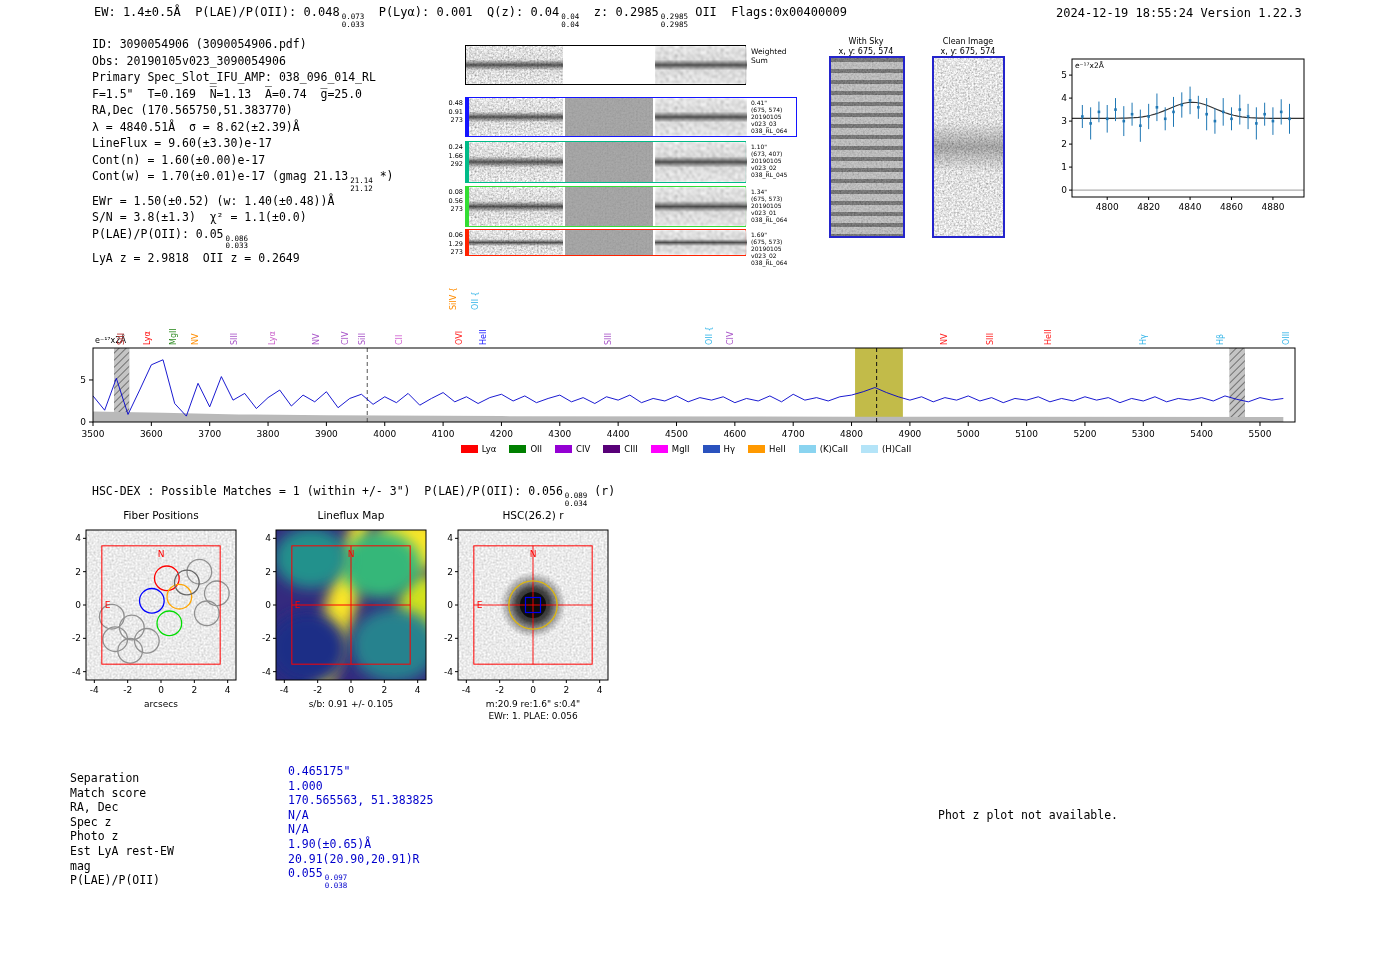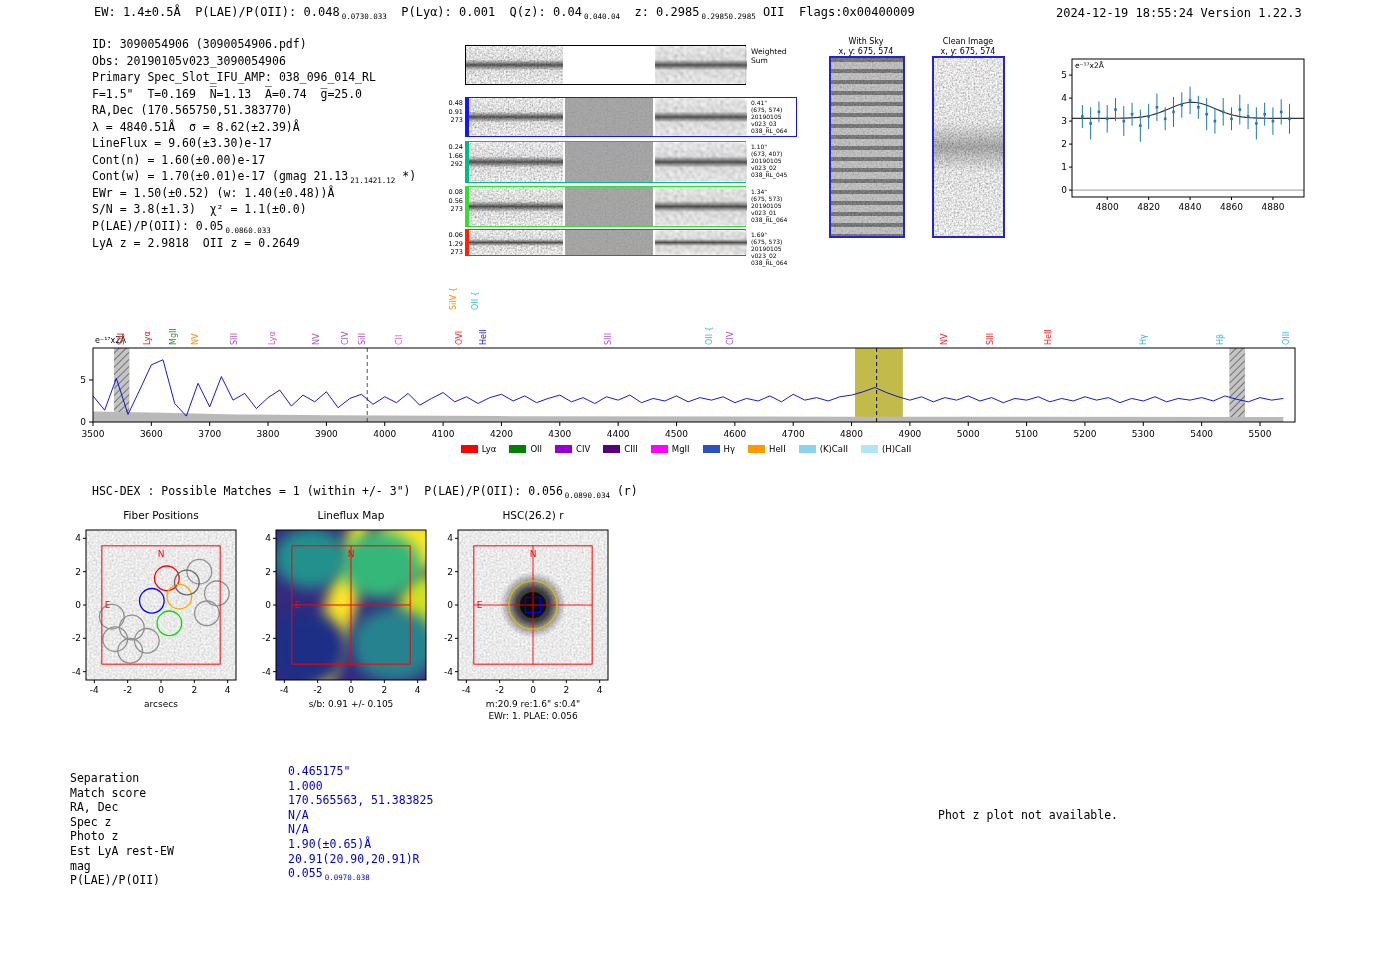--- a/index.html
+++ b/index.html
@@ -1,20 +1,20 @@
 <!DOCTYPE html>
 <html><head>
 <meta charset="utf-8">
 <style>
   *{margin:0;padding:0;box-sizing:border-box;}
   html,body{width:1400px;height:953px;background:#ffffff;position:relative;overflow:hidden;
     font-family:"DejaVu Sans Mono","Liberation Mono",monospace;color:#000;}
   .abs{position:absolute;}
   .rich{white-space:pre;margin-left:22px;}
-  .stack{display:inline-flex;flex-direction:row;justify-content:flex-end;vertical-align:-3px;
+  .stack{display:inline-flex;flex-direction:column;justify-content:flex-end;vertical-align:-3px;
     margin-left:2px;font-size:7.5px;line-height:7.8px;}
   .stack span{display:block;}
   #header-line{left:72px;top:5px;font-size:12px;}
   #header-right{left:1056px;top:6px;font-size:12px;}
   #detection-block{left:70px;top:36px;font-size:11.5px;line-height:16.5px;}
   .tcolhead{position:absolute;top:33px;font-size:12px;text-align:center;
     font-family:"DejaVu Sans","Liberation Sans",sans-serif;margin-top:14px;}
   #twod-grid{left:465px;top:45px;width:360px;height:215px;}
   .trow{position:absolute;left:0;}
   .tbar{position:absolute;left:0;top:0;bottom:0;width:3px;}

